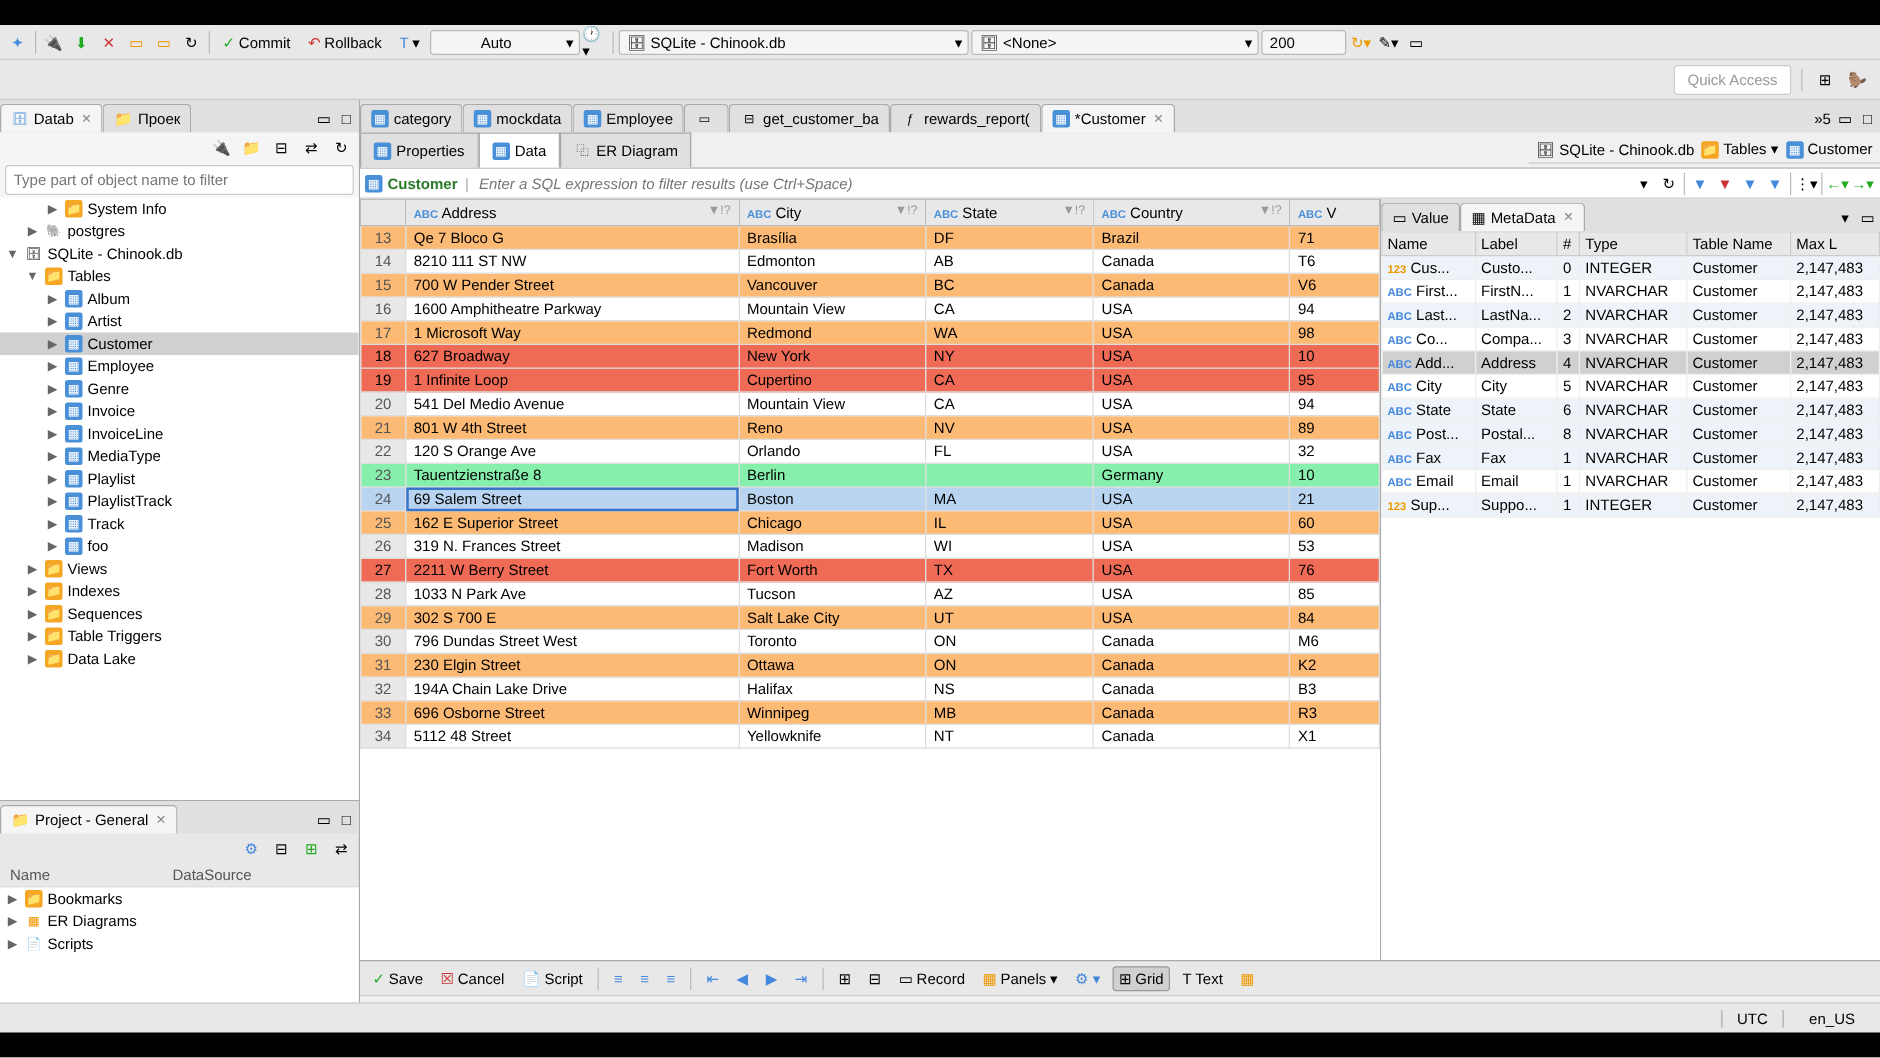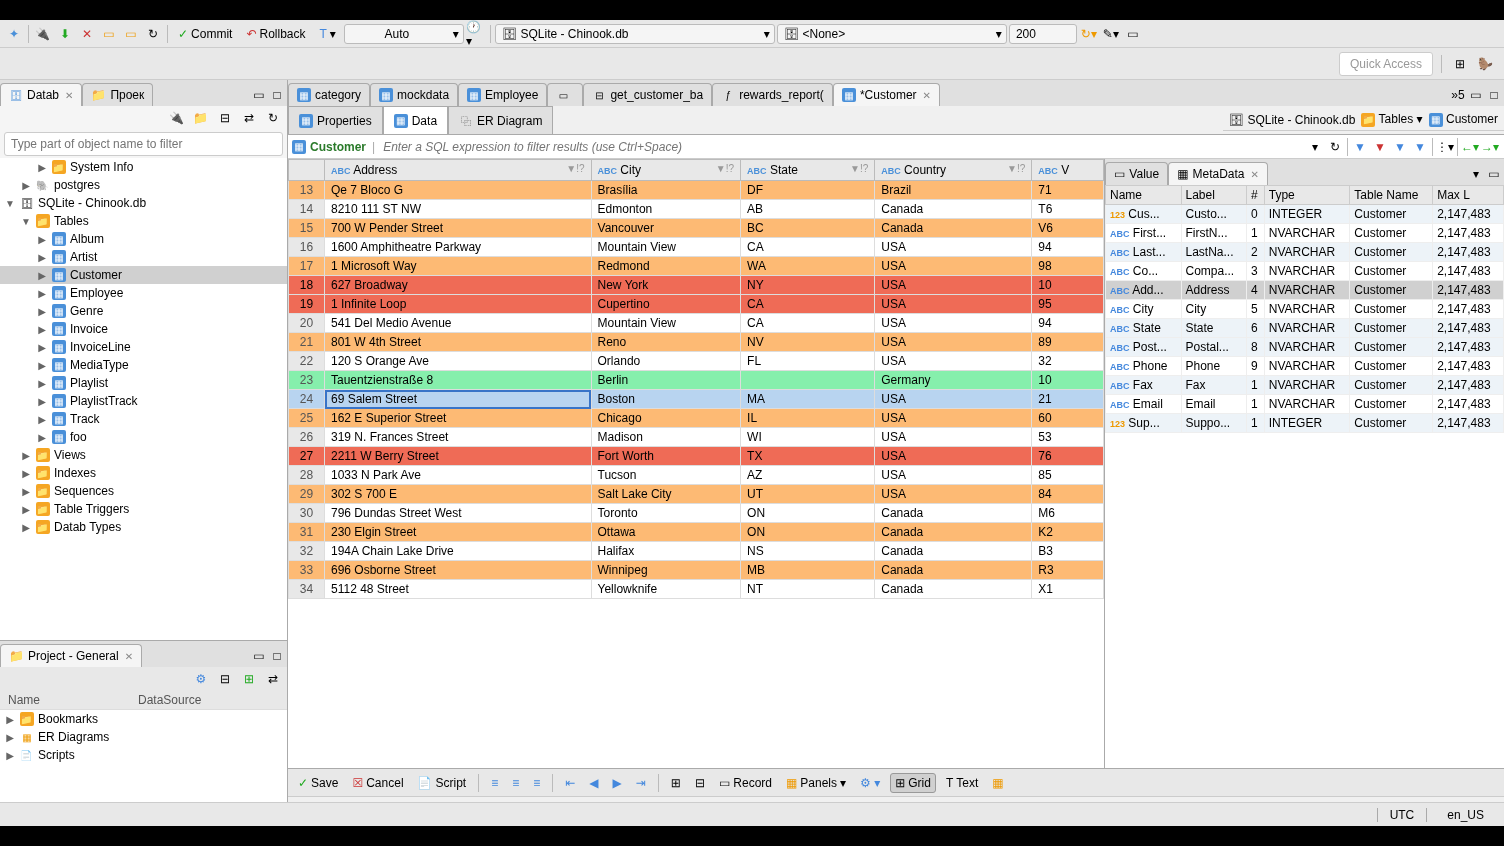--- a/index.html
+++ b/index.html
@@ -232,21 +232,21 @@
             <span>Sequences</span>
           </div>
           <div class="tree-item" style="padding-left:20px">
             <span class="tree-arrow">▶</span>
             <span class="ico ico-folder">📁</span>
             <span>Table Triggers</span>
           </div>
           <div class="tree-item" style="padding-left:20px">
             <span class="tree-arrow">▶</span>
             <span class="ico ico-folder">📁</span>
-            <span>Datab Types</span>
+            <span>Data Lake</span>
           </div>
         </div>
   </div>
   <div class="proj-panel">
    <div class="tab-bar">
     <div class="tab active">
             <span>📁</span>
             <span>Project - General</span>
             <span class="tab-close">✕</span>
           </div>
@@ -632,28 +632,20 @@
                   <td>State</td>
                   <td>6</td>
                   <td>NVARCHAR</td>
                   <td>Customer</td>
                   <td>2,147,483</td>
                 </tr>
                 <tr class="odd">
                   <td><span style="color:#48d;font-size:9px;font-weight:bold">ABC</span> Post...</td>
                   <td>Postal...</td>
                   <td>8</td>
-                  <td>NVARCHAR</td>
-                  <td>Customer</td>
-                  <td>2,147,483</td>
-                </tr>
-                <tr class="">
-                  <td><span style="color:#48d;font-size:9px;font-weight:bold">ABC</span> Phone</td>
-                  <td>Phone</td>
-                  <td>9</td>
                   <td>NVARCHAR</td>
                   <td>Customer</td>
                   <td>2,147,483</td>
                 </tr>
                 <tr class="odd">
                   <td><span style="color:#48d;font-size:9px;font-weight:bold">ABC</span> Fax</td>
                   <td>Fax</td>
                   <td>1</td>
                   <td>NVARCHAR</td>
                   <td>Customer</td>

